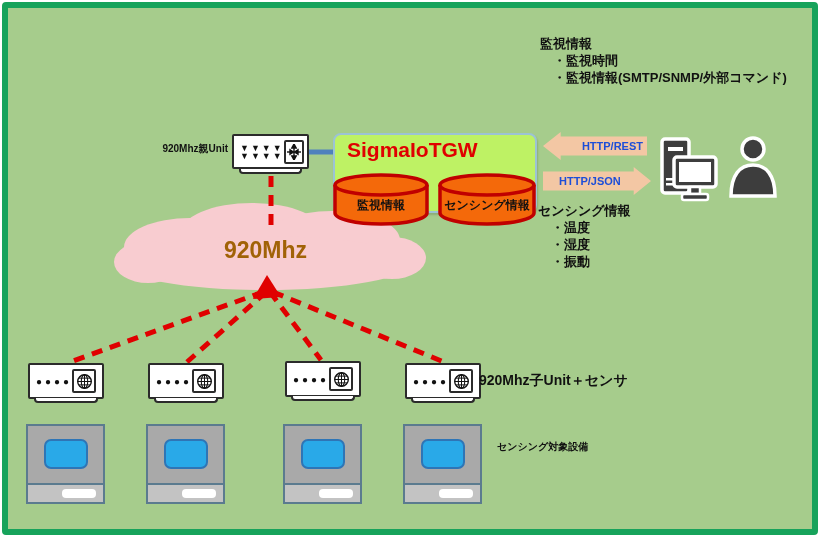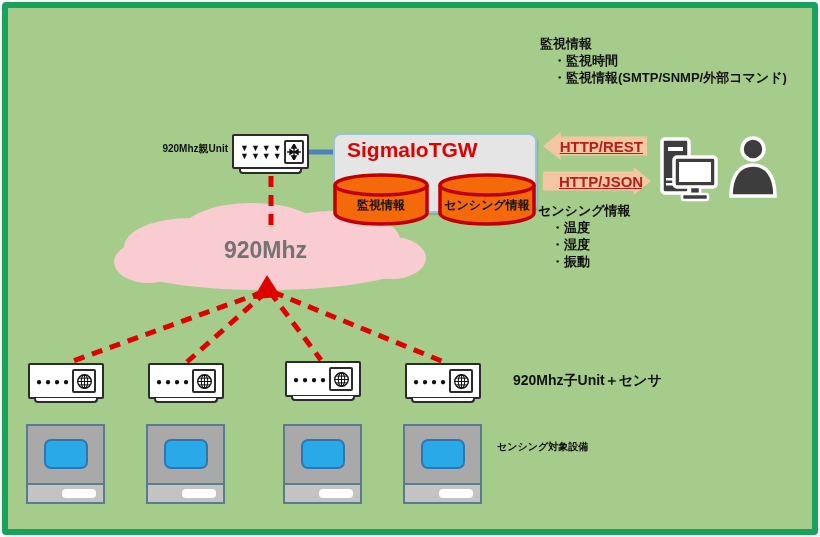--- a/index.html
+++ b/index.html
@@ -16,47 +16,47 @@
             display:flex; align-items:center; justify-content:space-between; padding:0 6px; box-sizing:border-box; }
   .device-base { position:absolute; background:#ffffff; border:2px solid #2b2b2b; border-top:none;
                  border-radius:0 0 4px 4px; height:5px; box-sizing:border-box; }
   .vents { display:flex; flex-direction:column; line-height:8px; font-size:9px; color:#111; letter-spacing:2px; font-weight:700; }
   .dots  { font-size:10px; color:#111; letter-spacing:3px; font-weight:700; }
   .icon-box { width:24px; height:24px; border:2px solid #2b2b2b; border-radius:2px; background:#fff;
               display:flex; align-items:center; justify-content:center; box-sizing:border-box; }
 
   
   #gateway-box { position:absolute; left:333px; top:133px; width:204px; height:80px;
-                 background:#e5e5e5; border:2px solid #9cc3d5; border-radius:8px; box-sizing:border-box;
+                 background:#bef264; border:2px solid #9cc3d5; border-radius:8px; box-sizing:border-box;
                  box-shadow:1px 2px 2px rgba(0,0,0,0.15); }
   #gateway-title { position:absolute; left:12px; top:3px; color:#e00000; font-weight:700; font-size:21px; }
 
   .cylinder { position:absolute; width:100px; height:58px; }
   .cylinder .cyl-label { position:absolute; left:0; top:26px; width:100%; text-align:center;
                          font-size:12px; font-weight:700; color:#111; }
 
   
   .flow-arrow { position:absolute; background:#f3c7a4; display:flex; align-items:center; box-sizing:border-box; }
-  .flow-arrow span { font-size:15px; font-weight:700; color:#b91c1c; white-space:nowrap;text-decoration:underline; }
+  .flow-arrow span { font-size:11px; font-weight:700; color:#1d4ed8; white-space:nowrap; }
   #arrow-rest { clip-path:polygon(0 50%, 17% 0, 17% 16%, 100% 16%, 100% 84%, 17% 84%, 17% 100%); justify-content:flex-end; padding-right:4px; }
   #arrow-json { clip-path:polygon(100% 50%, 84% 0, 84% 16%, 0 16%, 0 84%, 84% 84%, 84% 100%); justify-content:flex-start; padding-left:16px; }
 
   
   .info-block { position:absolute; font-size:13px; font-weight:700; color:#111; line-height:17px; }
   .info-item { margin-left:13px; }
 
   
   .equipment { position:absolute; width:79px; height:80px; border:2px solid #5b7b8f; background:#a9a9a9; box-sizing:border-box; }
   .equip-screen { position:absolute; left:50%; transform:translateX(-50%); top:13px; width:44px; height:30px;
                   background:#29a9e8; border:2px solid #2e75b6; border-radius:7px; box-sizing:border-box; }
   .equip-strip { position:absolute; left:0; bottom:0; width:100%; height:19px; background:#c3c3c3; border-top:2px solid #5b7b8f; box-sizing:border-box; }
   .equip-slot { position:absolute; right:7px; top:4px; width:34px; height:9px; background:#ffffff; border-radius:4px; }
 
   #cloud-label { position:absolute; left:178px; top:237px; width:175px; text-align:center;
-                 font-size:23px; font-weight:700; color:#737373; }
+                 font-size:23px; font-weight:700; color:#a16207; }
 </style>
 </head>
 <body>
 
 <div id="canvas">
   <div id="frame"></div>
 
   <svg id="overlay" width="820" height="537" viewBox="0 0 820 537">
     <g fill="#f8ccd0">
       <ellipse cx="190" cy="247" rx="66" ry="29"></ellipse>
@@ -211,21 +211,21 @@
         <ellipse cx="10" cy="10" rx="3.8" ry="8" fill="none" stroke="#111" stroke-width="1.2"></ellipse>
         <line x1="10" y1="2" x2="10" y2="18" stroke="#111" stroke-width="1.2"></line>
         <line x1="2" y1="10" x2="18" y2="10" stroke="#111" stroke-width="1.2"></line>
         <line x1="3.2" y1="6" x2="16.8" y2="6" stroke="#111" stroke-width="1.2"></line>
         <line x1="3.2" y1="14" x2="16.8" y2="14" stroke="#111" stroke-width="1.2"></line>
       </svg>
     </span>
   </div>
   <div class="device-base" style="left:411px; top:398px; width:64px;"></div>
 
-  <div class="abs jp-label" style="left:513px; top:372px; font-size:14px;">920Mhz子Unit＋センサ</div>
+  <div class="abs jp-label" style="left:479px; top:372px; font-size:14px;">920Mhz子Unit＋センサ</div>
 
   <div class="equipment" style="left:26px; top:424px;">
     <div class="equip-screen"></div>
     <div class="equip-strip">
       <div class="equip-slot"></div>
     </div>
   </div>
   <div class="equipment" style="left:146px; top:424px;">
     <div class="equip-screen"></div>
     <div class="equip-strip">

